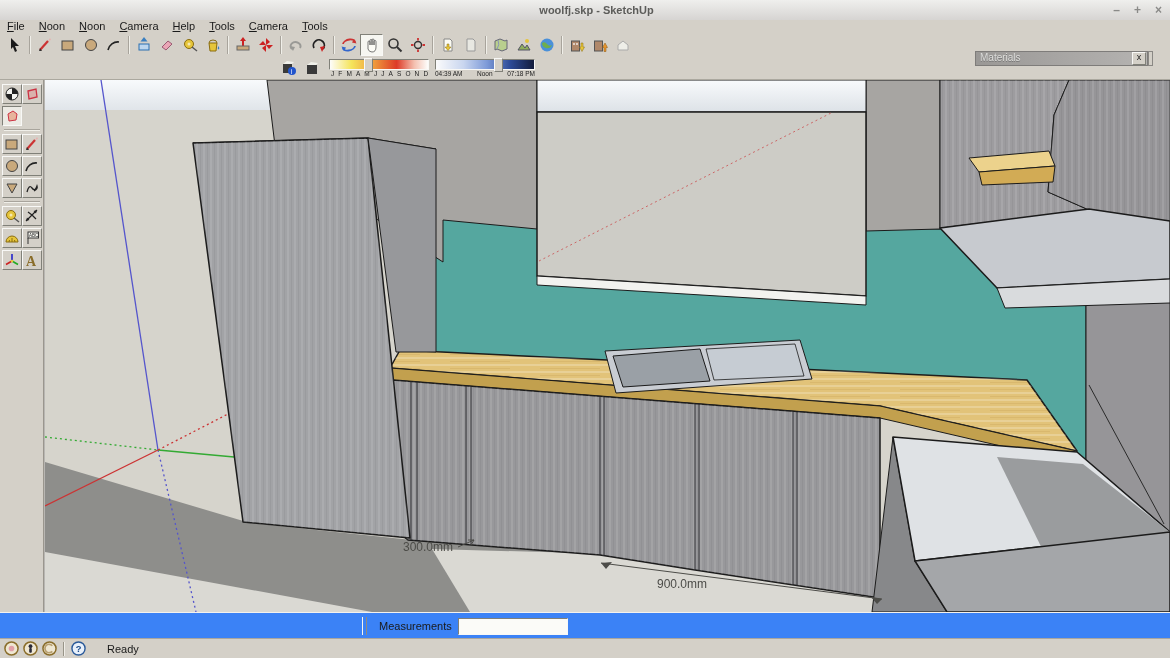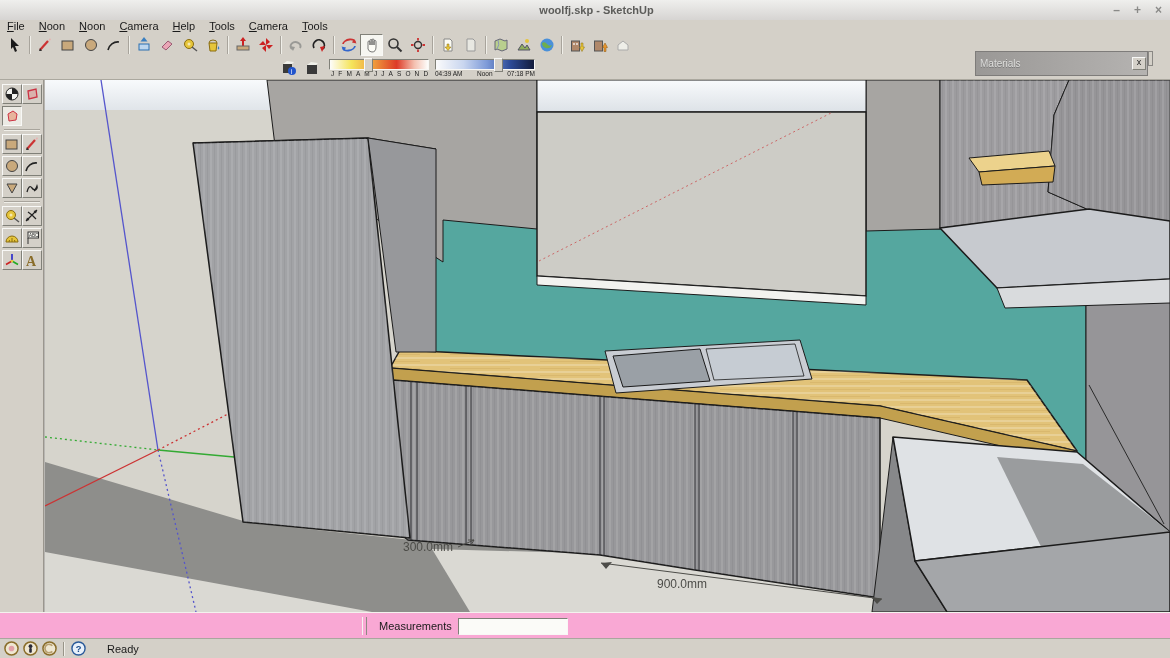--- a/index.html
+++ b/index.html
@@ -35,26 +35,26 @@
   
   #leftbar{left:0;top:80px;width:44px;height:532px;background:#d4d0c8;border-right:1px solid #9a968e;box-sizing:border-box;padding-top:3px;display:flex;flex-wrap:wrap;align-content:flex-start;justify-content:center;}
   #leftbar .tb-btn{width:20px;height:20px;margin:1px 0;border-color:#f8f8f6 #808078 #808078 #f8f8f6;}
   #leftbar .tb-btn.active{background:#eceae4;border-color:#808078 #f8f8f6 #f8f8f6 #808078;}
   #leftbar .tb-sep{width:40px;height:6px;}
   #leftbar .tb-sep::before{width:36px;height:1px;margin:2px auto;background:#a8a49c;border-bottom:1px solid #f0efe9;border-right:none;}
   #leftbar .tb-space{width:20px;height:20px;margin:1px 0;}
   
   #viewport{left:45px;top:80px;width:1125px;height:532px;background:#737373;}
   
-  #materials{left:975px;top:51px;width:173px;height:25px;background:linear-gradient(90deg,#9a9896,#b5b3b1);border:1px solid #7e7c7a;box-sizing:border-box;display:flex;align-items:center;}
+  #materials{left:975px;top:51px;width:173px;height:15px;background:linear-gradient(90deg,#9a9896,#b5b3b1);border:1px solid #7e7c7a;box-sizing:border-box;display:flex;align-items:flex-start;}
   #materials .mtitle{flex:1;color:#dcdcda;font-size:10px;padding-left:4px;text-shadow:0 1px 0 #777;}
   #materials .mclose{width:12px;height:11px;background:#d4d0c8;border:1px solid;border-color:#f8f8f6 #808078 #808078 #f8f8f6;font-size:9px;line-height:9px;text-align:center;color:#222;margin-right:1px;}
   #materials-edge{left:1148px;top:51px;width:5px;height:15px;background:#d4d0c8;border:1px solid #8a8884;box-sizing:border-box;}
   
-  #measure-bar{left:0;top:612px;width:1170px;height:26px;background:#f9a8d4;border-top:1px solid #f4f2ee;display:flex;align-items:center;}
+  #measure-bar{left:0;top:612px;width:1170px;height:26px;background:#3b82f6;border-top:1px solid #f4f2ee;display:flex;align-items:center;}
   .grip{width:3px;height:18px;border-left:1px solid #f6f4f0;border-right:1px solid #8e8a82;margin-left:362px;}
   #measure-label{margin-left:12px;color:#1a1a1a;font-size:11px;}
   #measure-input{margin-left:6px;width:104px;height:15px;border:1px solid;border-color:#808078 #f8f8f6 #f8f8f6 #808078;background:#fbfbf8;font-size:11px;padding:0 2px;}
   #statusbar{left:0;top:638px;width:1170px;height:20px;background:#d4d0c8;border-top:1px solid #aaa69e;display:flex;align-items:center;padding-left:4px;box-sizing:border-box;}
   .coin{width:15px;height:15px;margin-right:4px;}
   .sb-sep{width:1px;height:14px;background:#989488;border-right:1px solid #f0eee8;margin:0 6px 0 2px;}
   #ready{margin-left:21px;color:#1a1a1a;}
   #help-badge{width:15px;height:15px;}
 </style>
 </head>

